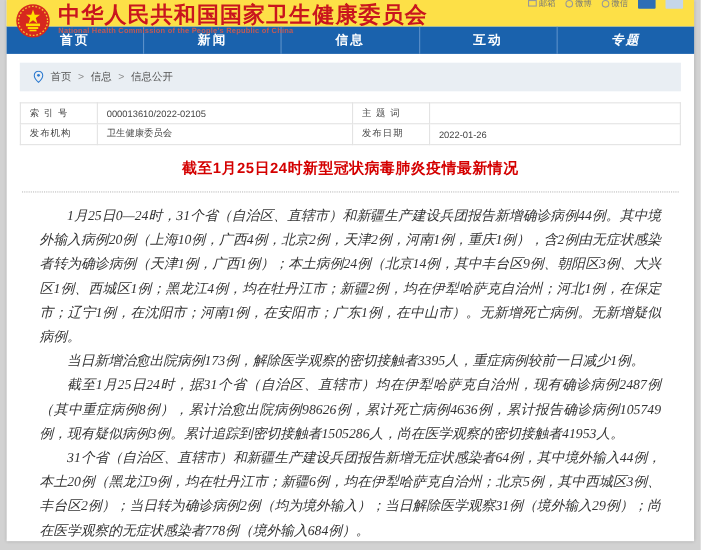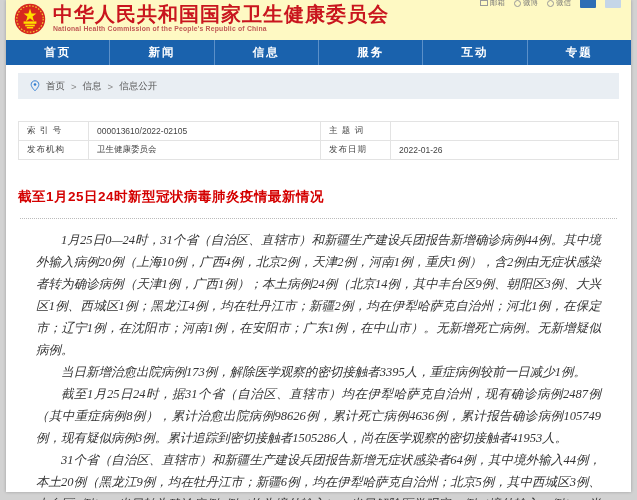--- a/index.html
+++ b/index.html
@@ -2,54 +2,54 @@
 <html><head>
 <meta charset="utf-8">
 <style>
   * { margin:0; padding:0; box-sizing:border-box; }
   html,body { width:637px; height:500px; overflow:hidden; }
   body { background:#d2d2d2; font-family:"Liberation Sans", sans-serif; }
 
   .card { position:absolute; left:6px; right:6px; top:0; bottom:8px; background:#fff; box-shadow:0 0 3px rgba(0,0,0,.25); }
 
   
-  .hdr { position:relative; height:40px; background:#fef9c3; padding:3px 8px 0 8px; }
+  .hdr { position:relative; height:24px; background:#fde047; padding:3px 8px 0 8px; }
   .hdr-left { display:flex; align-items:center; gap:7px; }
   .emblem { width:32px; height:32px; flex:0 0 32px; cursor:pointer; }
   .titles { display:flex; flex-direction:column; }
   .cn-title { color:#c9151e; font-size:20px; font-weight:bold; letter-spacing:1px; line-height:19px; }
   .en-title { color:#c05a55; font-size:6.8px; font-weight:bold; letter-spacing:.2px; line-height:9px; }
 
   .hdr-top { position:absolute; right:10px; top:-3px; display:flex; align-items:center; gap:9px; height:12px; }
   .qlink { display:flex; align-items:center; gap:2px; font-size:7.5px; color:#777; cursor:pointer; }
   .qlink .ic { width:8px; height:6px; border:1px solid #999; display:inline-block; }
   .qlink .ic.round { border-radius:50%; width:7px; height:7px; }
   .mini-btn { width:16px; height:9px; background:#2d6eb5; border-radius:1px; cursor:pointer; }
   .mini-btn.lite { background:#c5d6e8; }
 
   
   .nav { display:flex; height:25px; background:#1a62ad; }
   .nav-item { flex:1; display:flex; align-items:center; justify-content:center; color:#fff; font-size:11.5px; font-weight:bold; letter-spacing:2px; cursor:pointer; border-right:1px solid #5b90c9; }
-  .nav-item:last-child { border-right:none; }
+  .nav-item:last-child { border-right:none;font-style:italic; }
 
   
   .content { padding:8px 12px 0 12px; }
 
   .crumbbar { display:flex; align-items:center; gap:6px; height:26px; background:#e9eef3; padding:0 12px; font-size:9.5px; color:#555; }
   .crumbbar .pin { width:10px; height:12px; }
   .crumb { cursor:pointer; color:#555; }
   .crumb-sep { color:#888; }
 
-  table.meta { width:100%; border-collapse:collapse; margin-top:22px; table-layout:fixed; }
+  table.meta { width:100%; border-collapse:collapse; margin-top:10px; table-layout:fixed; }
   table.meta td { border:1px solid #e3e3e3; height:19px; font-size:8.5px; color:#444; padding:0 8px; vertical-align:middle; background:#fff; }
   td.lbl { width:70px; letter-spacing:1px; }
   td.val1 { width:232px; color:#555; }
   td.lbl2 { width:70px; letter-spacing:1px; }
 
-  .art-title { margin-top:28px; text-align:left; color:#d40000; font-size:13.5px; font-weight:bold; letter-spacing:.5px; }
+  .art-title { margin-top:12px; text-align:center; color:#d40000; font-size:13.5px; font-weight:bold; letter-spacing:.5px; }
   .dotline { margin:12px 2px 0 2px; border-bottom:1px dotted #bbb; }
 
   .article { padding:10px 18px 0 18px; font-family:"Liberation Serif", serif; color:#333; font-size:12.5px; line-height:22px; text-align:justify; }
   .article p { text-indent:2em;font-style:italic; }
 </style>
 </head>
 <body>
 
 <div class="card">
 
@@ -83,21 +83,20 @@
         <div class="cn-title">中华人民共和国国家卫生健康委员会</div>
         <div class="en-title">National Health Commission of the People's Republic of China</div>
       </div>
     </div>
   </div>
 
   <div class="nav">
     <div class="nav-item">首页</div>
     <div class="nav-item">新闻</div>
     <div class="nav-item">信息</div>
-    <div class="nav-item">服务</div>
     <div class="nav-item">互动</div>
     <div class="nav-item">专题</div>
   </div>
 
   <div class="content">
 
     <div class="crumbbar">
       <svg class="pin" viewBox="0 0 12 15">
         <path d="M6 1 C3.2 1 1.2 3.1 1.2 5.7 C1.2 9 6 13.5 6 13.5 C6 13.5 10.8 9 10.8 5.7 C10.8 3.1 8.8 1 6 1 Z" fill="none" stroke="#2e7bd0" stroke-width="1.2"></path>
         <circle cx="6" cy="5.6" r="1.6" fill="#2e7bd0"></circle>

